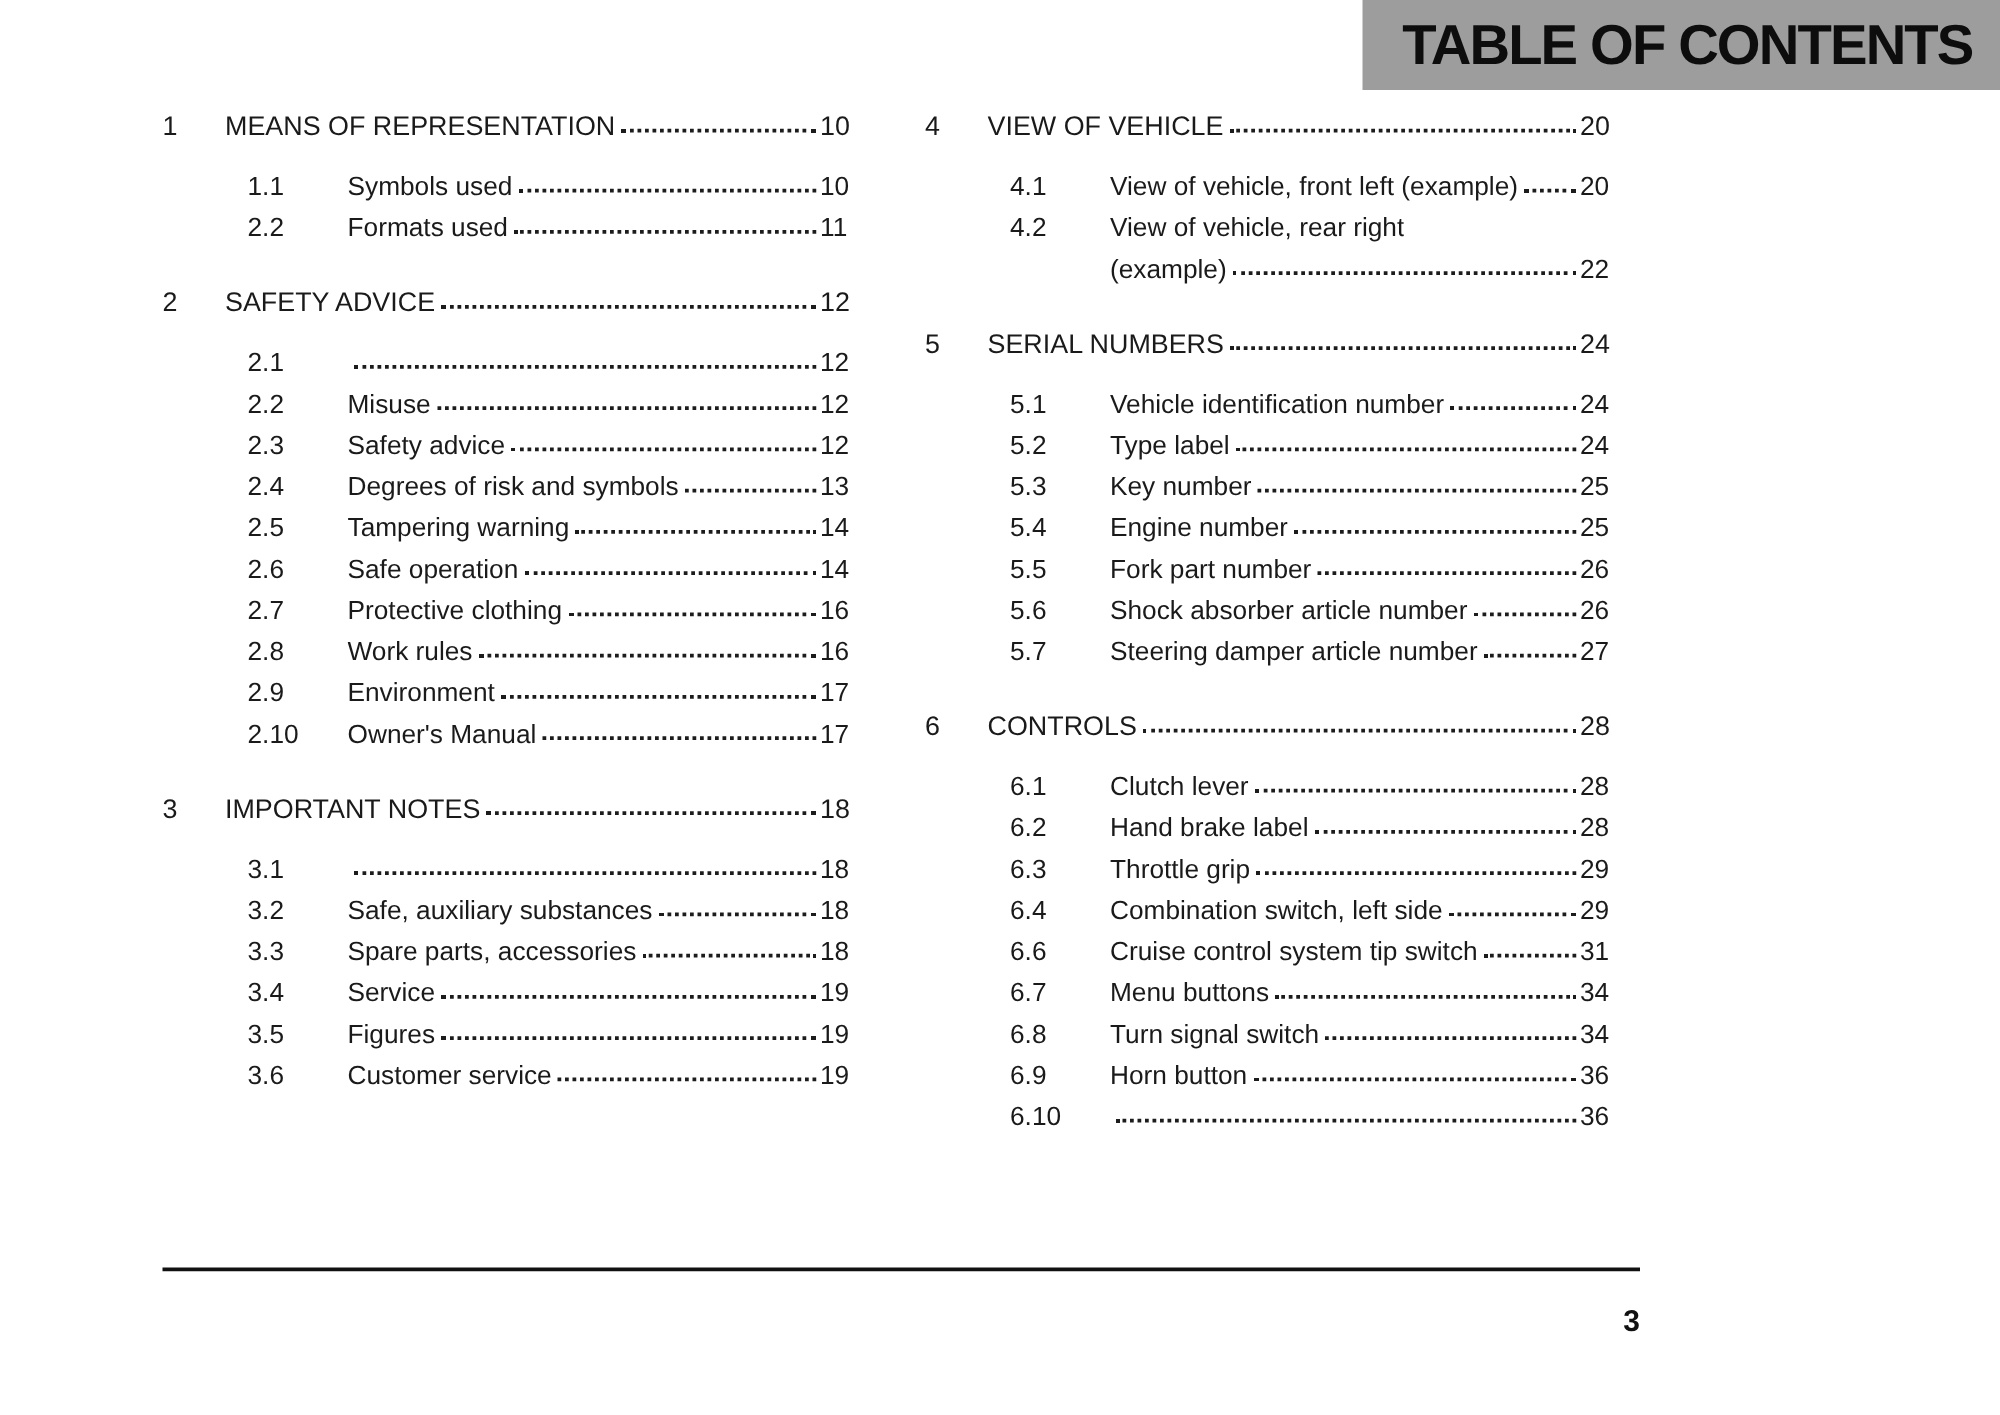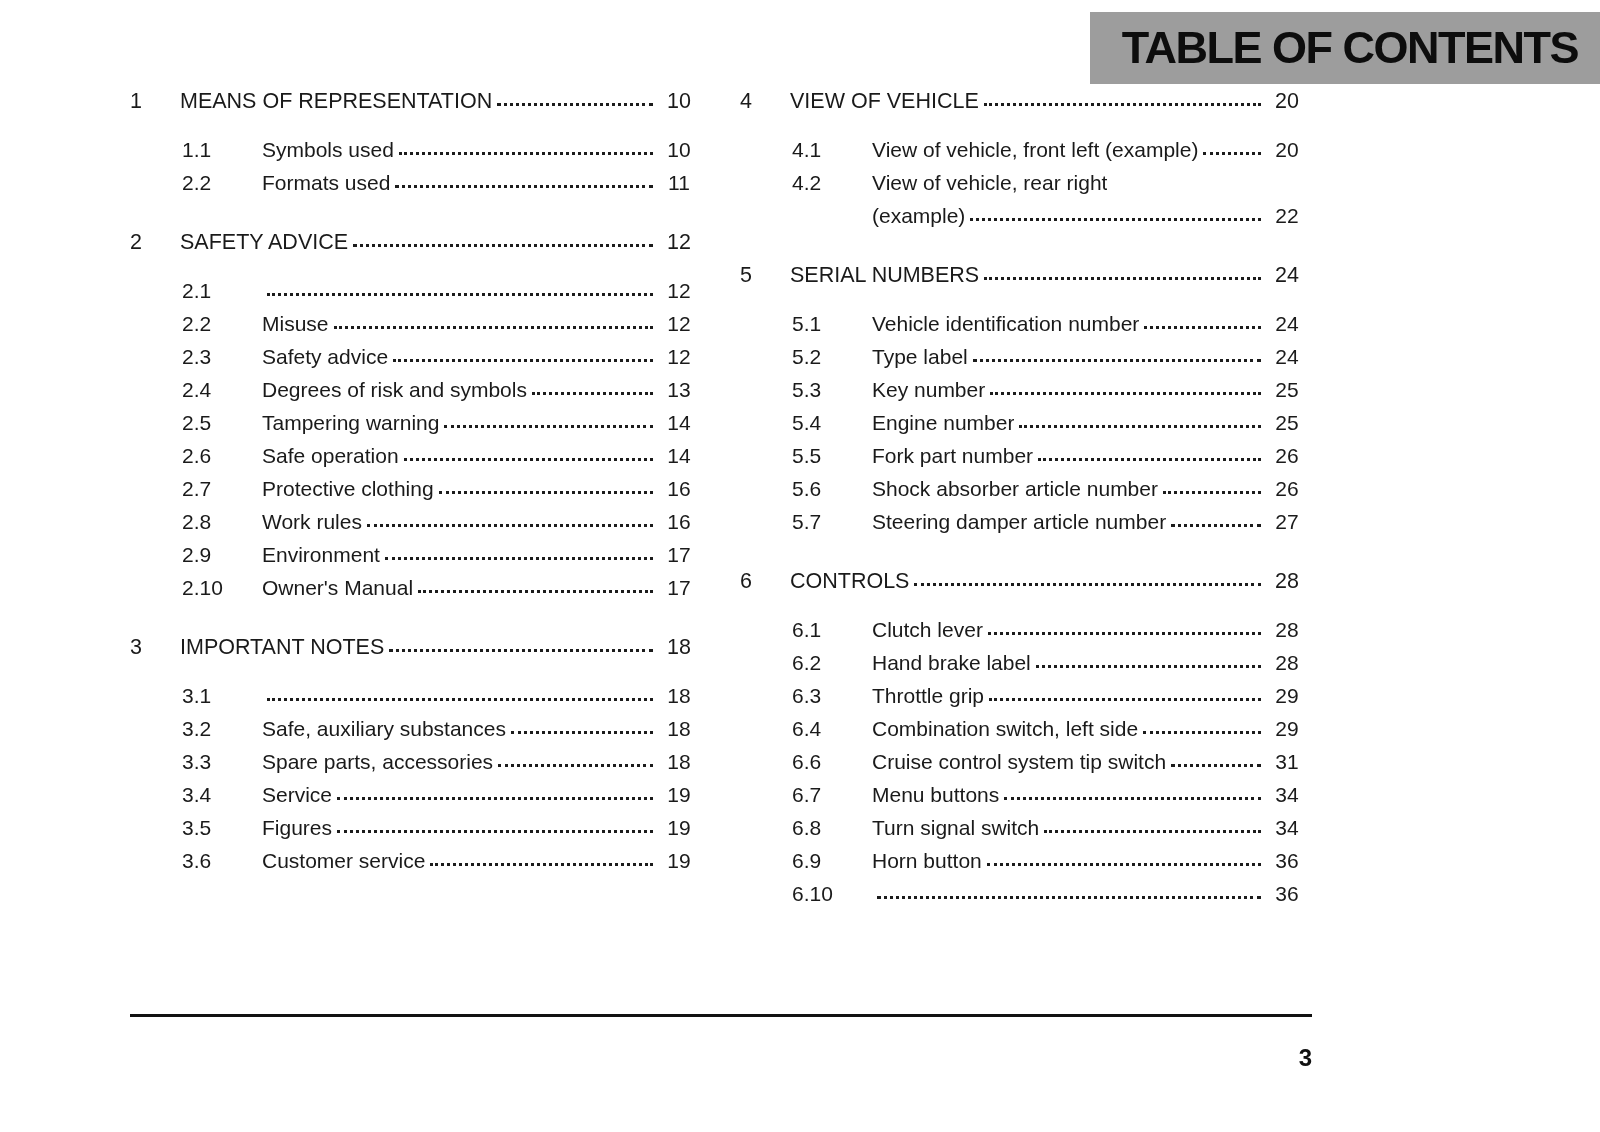--- a/index.html
+++ b/index.html
@@ -22,21 +22,20 @@
     top:0;
     left:1090px;
     right:0;
     height:72px;
     background:#9d9d9d;
     display:flex;
     align-items:center;
     justify-content:flex-end;
     padding-right:22px;
     box-sizing:border-box;
-    margin-top:12px;
   }
   .banner .banner-title{
     font-size:45px;
     font-weight:700;
     letter-spacing:-1.5px;
     color:#0d0d0d;
     white-space:nowrap;
   }
 
   
@@ -65,33 +64,34 @@
   .row .dots{
     flex:1 1 10px;
     min-width:8px;
     border-bottom:3px dotted #1c1c1c;
     margin:0 3px 0 5px;
     position:relative;
     top:-2px;
   }
   .row .page{
     flex:0 0 46px;
-    text-align:center;
+    text-align:left;
   }
 
   .row.section{
     margin:27px 0 15px 0;
     font-size:21.5px;
   }
   .row.section:first-child{ margin-top:0; }
   .row.entry{
     padding-left:52px;
   }
   .row.entry .num{
     flex:0 0 80px;
+    margin-left:16px;
   }
 
   
   .footer-rule{
     position:absolute;
     left:130px;
     width:1182px;
     top:1014px;
     height:0;
     border-top:3px solid #111111;

